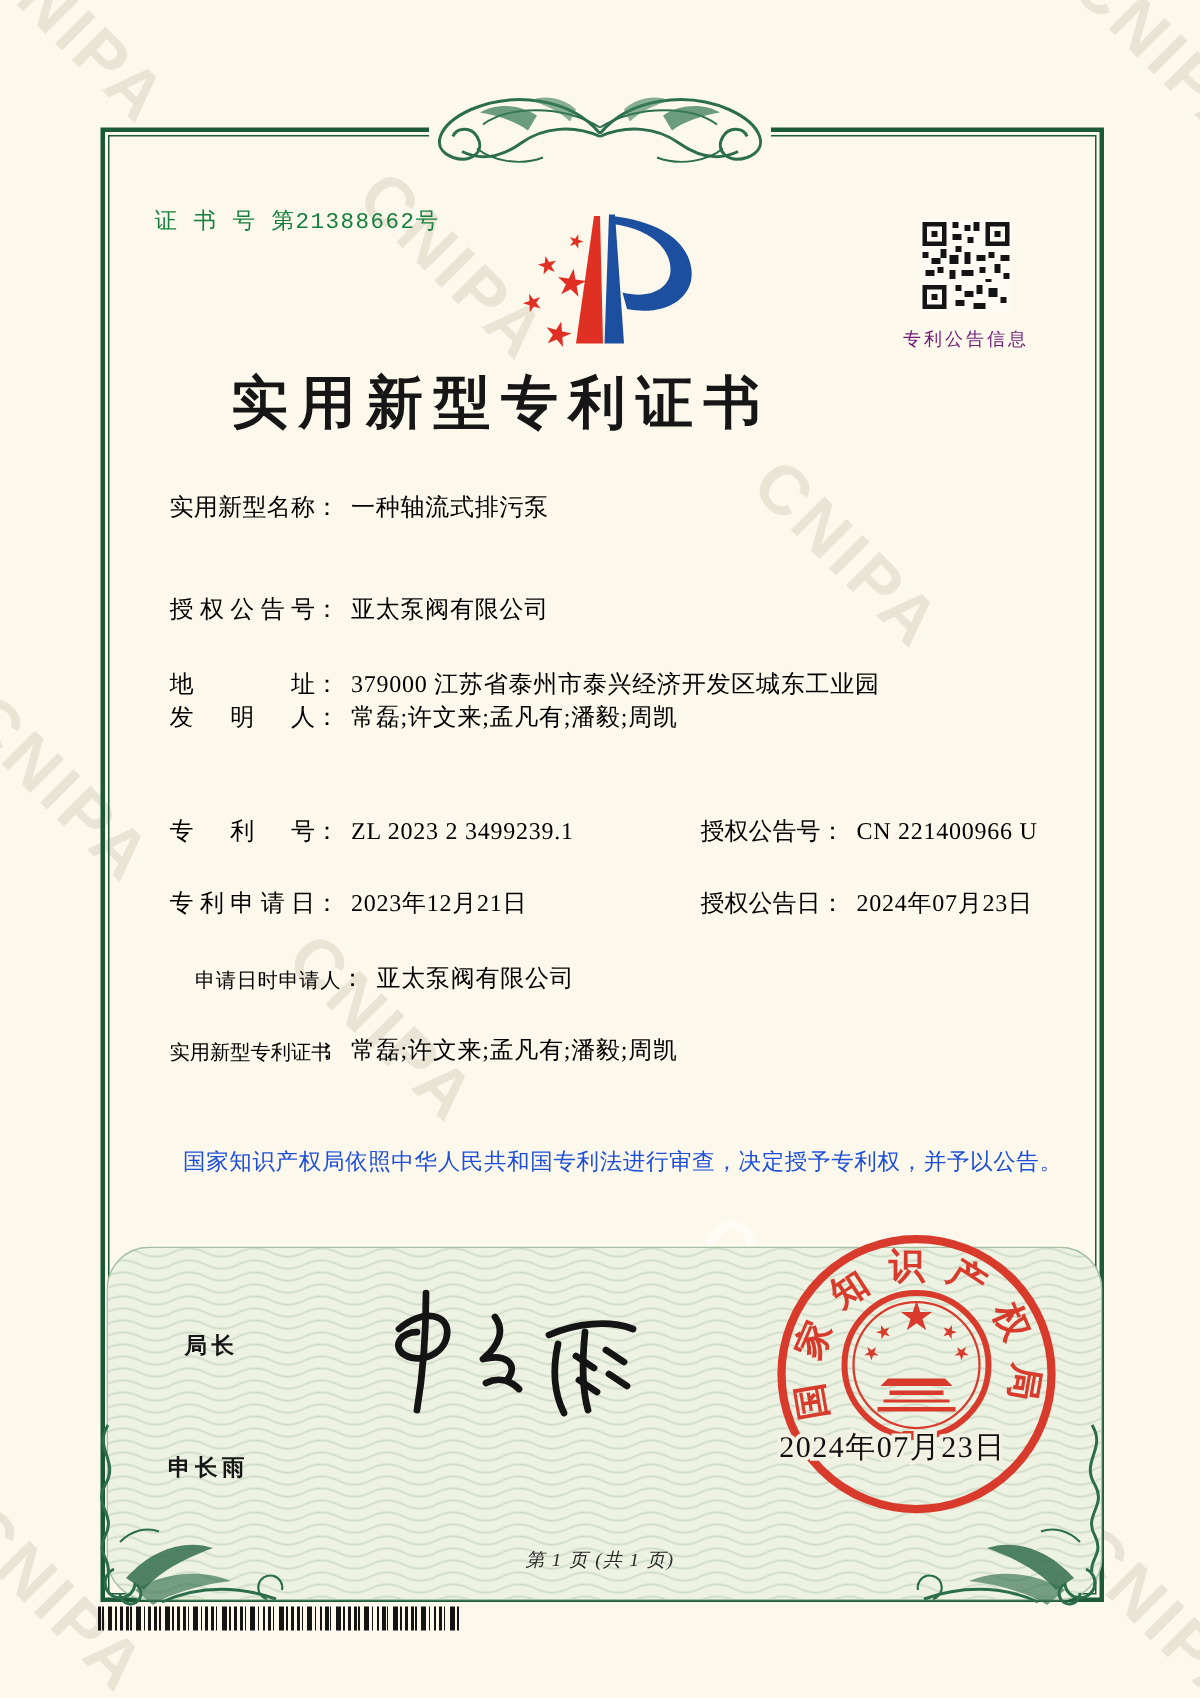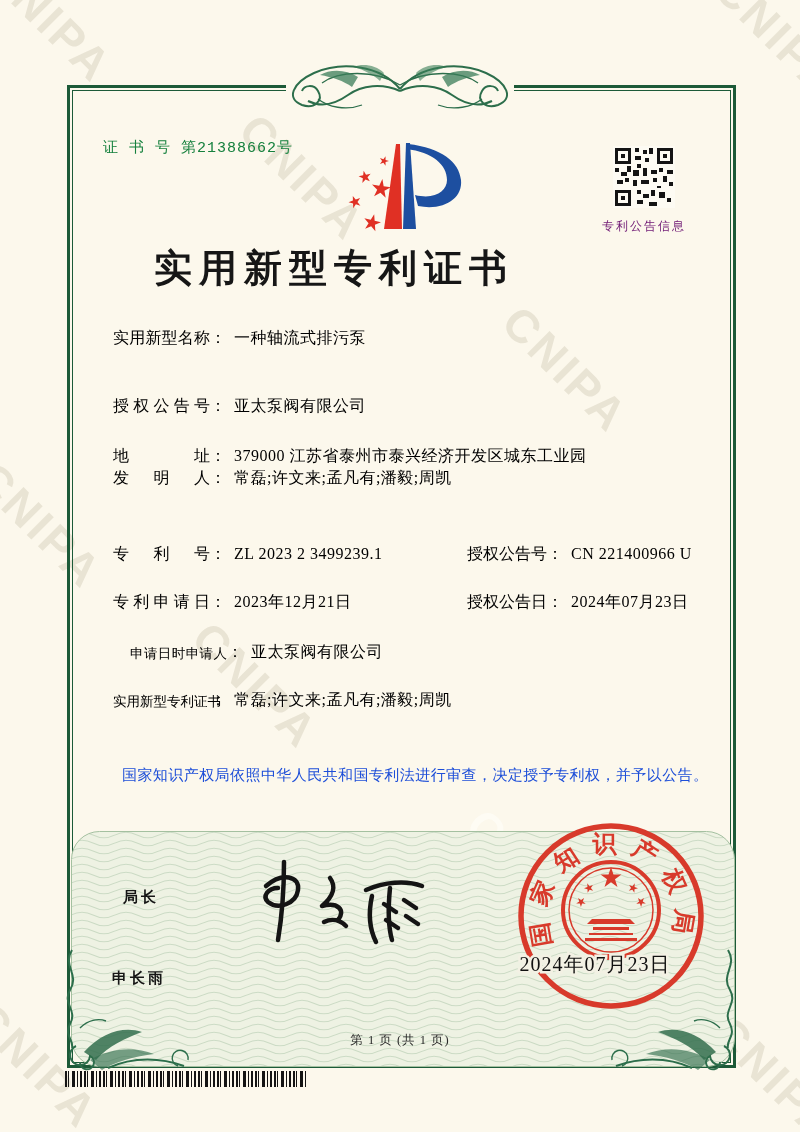--- a/index.html
+++ b/index.html
@@ -67,21 +67,21 @@
   .wavezone{position:absolute;left:71px;top:831px;}
   
   .sig-title,.sig-name{
     position:absolute;font-family:"Liberation Sans", sans-serif;
     font-weight:bold;font-size:15px;letter-spacing:3px;color:#161616;
   }
   .sig-title{left:111px;top:888px;margin-left:12px;}
   .sig-name{left:112px;top:921px;margin-top:48px;}
   .footer{
     position:absolute;left:0;top:1032px;width:800px;text-align:center;
-    font-size:12.5px;color:#2a2a2a;letter-spacing:1px;
+    font-size:12.5px;color:#2a2a2a;letter-spacing:1px;font-style:italic;
   }
   .barcode{
     position:absolute;left:65px;top:1071px;width:242px;height:16px;
     background:repeating-linear-gradient(90deg,
       #141414 0,#141414 2px,transparent 2px,transparent 3px,
       #141414 3px,#141414 4px,transparent 4px,transparent 7px,
       #141414 7px,#141414 10px,transparent 10px,transparent 12px,
       #141414 12px,#141414 13px,transparent 13px,transparent 15px,
       #141414 15px,#141414 17px,transparent 17px,transparent 19px);
   }

